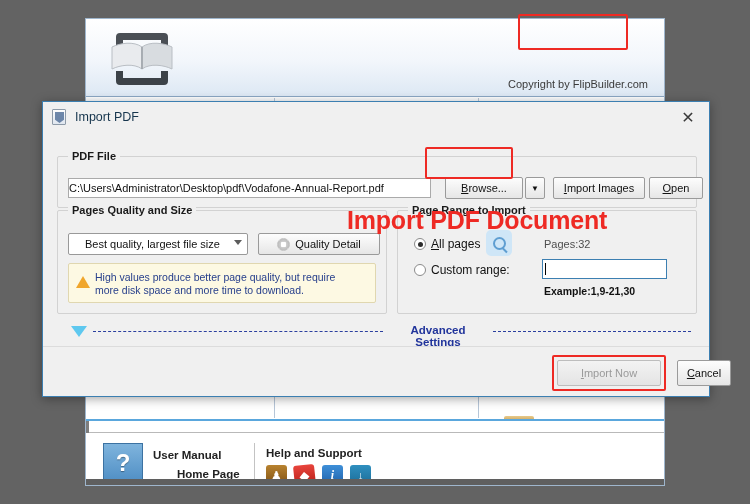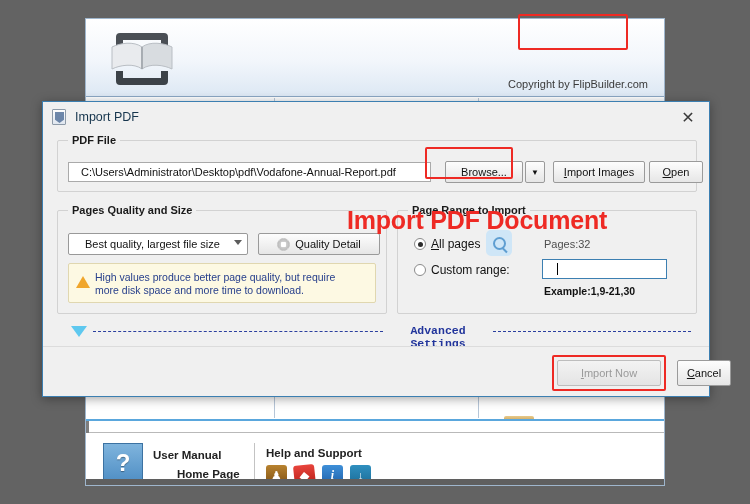--- a/index.html
+++ b/index.html
@@ -110,29 +110,29 @@
     background:#f0f0f0; border-top:1px solid #dcdcdc;
   }
 
   
   .group { position:absolute; border:1px solid #d2d2d2; border-radius:2px; background:transparent; }
   .group-label {
     position:absolute; top:-7px; left:10px; padding:0 4px;
     background:#f0f0f0; font-size:11px; color:#1a1a1a; font-weight:bold;
   }
 
-  #grp-pdffile { left:14px; top:8px; width:640px; height:52px; }
+  #grp-pdffile { left:14px; top:24px; width:640px; height:52px; }
   #grp-quality { left:14px; top:78px; width:330px; height:104px; }
   #grp-range   { left:354px; top:78px; width:300px; height:104px; }
 
   
   .txtbox {
     background:#fff; border:1px solid #aaa; height:20px;
     font-size:11px; color:#111; display:flex; align-items:center;
-    padding:0 12px; font-family:"Liberation Sans", sans-serif;
+    padding:0 0; font-family:"Liberation Sans", sans-serif;
   }
   #pdf-path { position:absolute; left:10px; top:21px; width:363px; }
 
   
   .btn {
     background:linear-gradient(#fdfdfd,#e6e6e6);
     border:1px solid #9a9a9a; border-radius:2px;
     font-size:11px; color:#111; height:22px;
     display:flex; align-items:center; justify-content:center;
     cursor:pointer; user-select:none;
@@ -226,21 +226,20 @@
     border-top:1px dashed #2b3f9e;
   }
   #adv-dash-r {
     position:absolute; left:436px; top:9px; width:198px;
     border-top:1px dashed #2b3f9e;
   }
   #adv-label {
     position:absolute; left:330px; top:2px; width:102px; text-align:center;
     font-size:11.5px; font-weight:bold; color:#21349b;
     cursor:pointer;
-    font-family:Liberation Mono, monospace;
   }
 
   
   #btn-import-now { position:absolute; left:514px; top:13px; width:104px; height:26px; }
   #btn-cancel     { position:absolute; left:634px; top:13px; width:54px; height:26px; }
   #red-importnow  { left:509px; top:8px; width:114px; height:36px; }
 
   
   #annotation {
     position:absolute; left:347px; top:190px;

